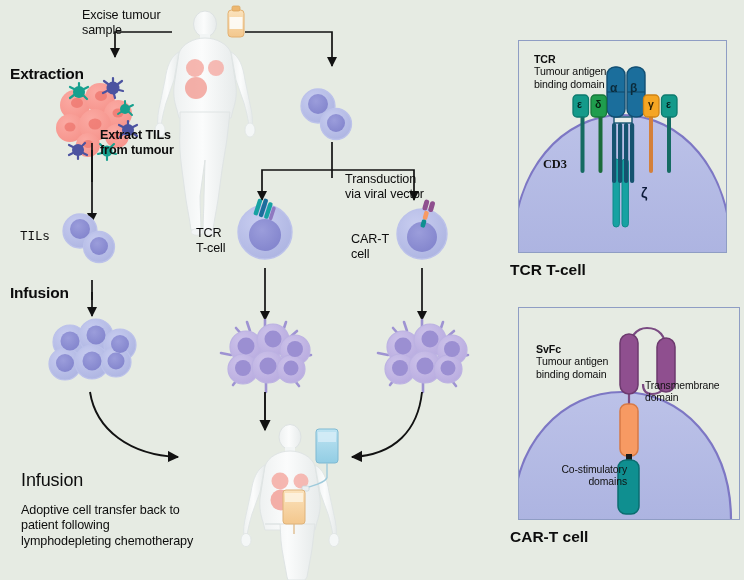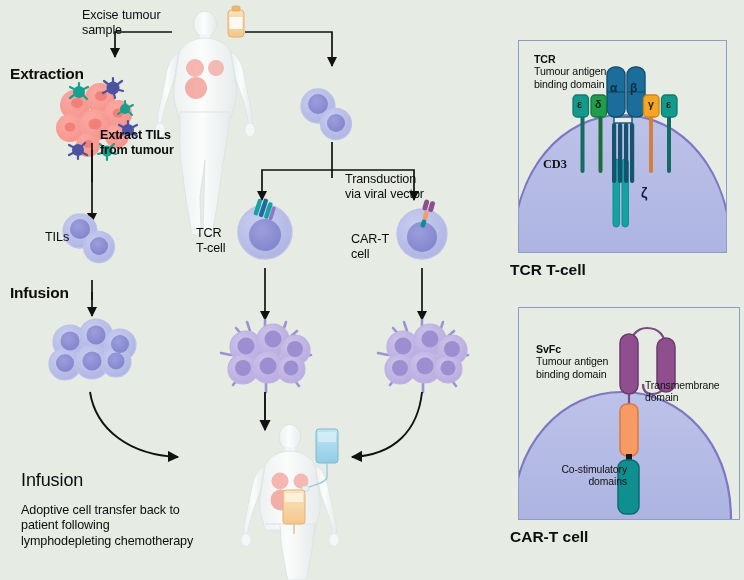--- a/index.html
+++ b/index.html
@@ -388,21 +388,21 @@
   <div class="txt stage-label" style="left:10px; top:65px;">Extraction</div>
   <div class="txt stage-label" style="left:10px; top:284px;">Infusion</div>
 
   <div class="txt step-label" style="left:82px; top:8px; text-align:left; width:110px;">Excise tumour
 sample</div>
   <div class="txt step-label" style="left:100px; top:128px; width:100px;font-weight:bold;">Extract TILs
 from tumour</div>
   <div class="txt step-label" style="left:345px; top:144px; width:110px;margin-top:28px;">Transduction
 via viral vector</div>
 
-  <div class="txt cell-label" style="left:45px; top:230px;">TILs</div>
+  <div class="txt cell-label" style="left:20px; top:230px;font-family:Liberation Mono, monospace;">TILs</div>
   <div class="txt cell-label" style="left:196px; top:226px;">TCR
 T-cell</div>
   <div class="txt cell-label" style="left:351px; top:232px;">CAR-T
 cell</div>
 
   <div class="txt infusion-title" style="left:21px; top:470px;">Infusion</div>
   <div class="txt infusion-body" style="left:21px; top:503px; width:220px;">Adoptive cell transfer back to
 patient following
 lymphodepleting chemotherapy</div>
 

